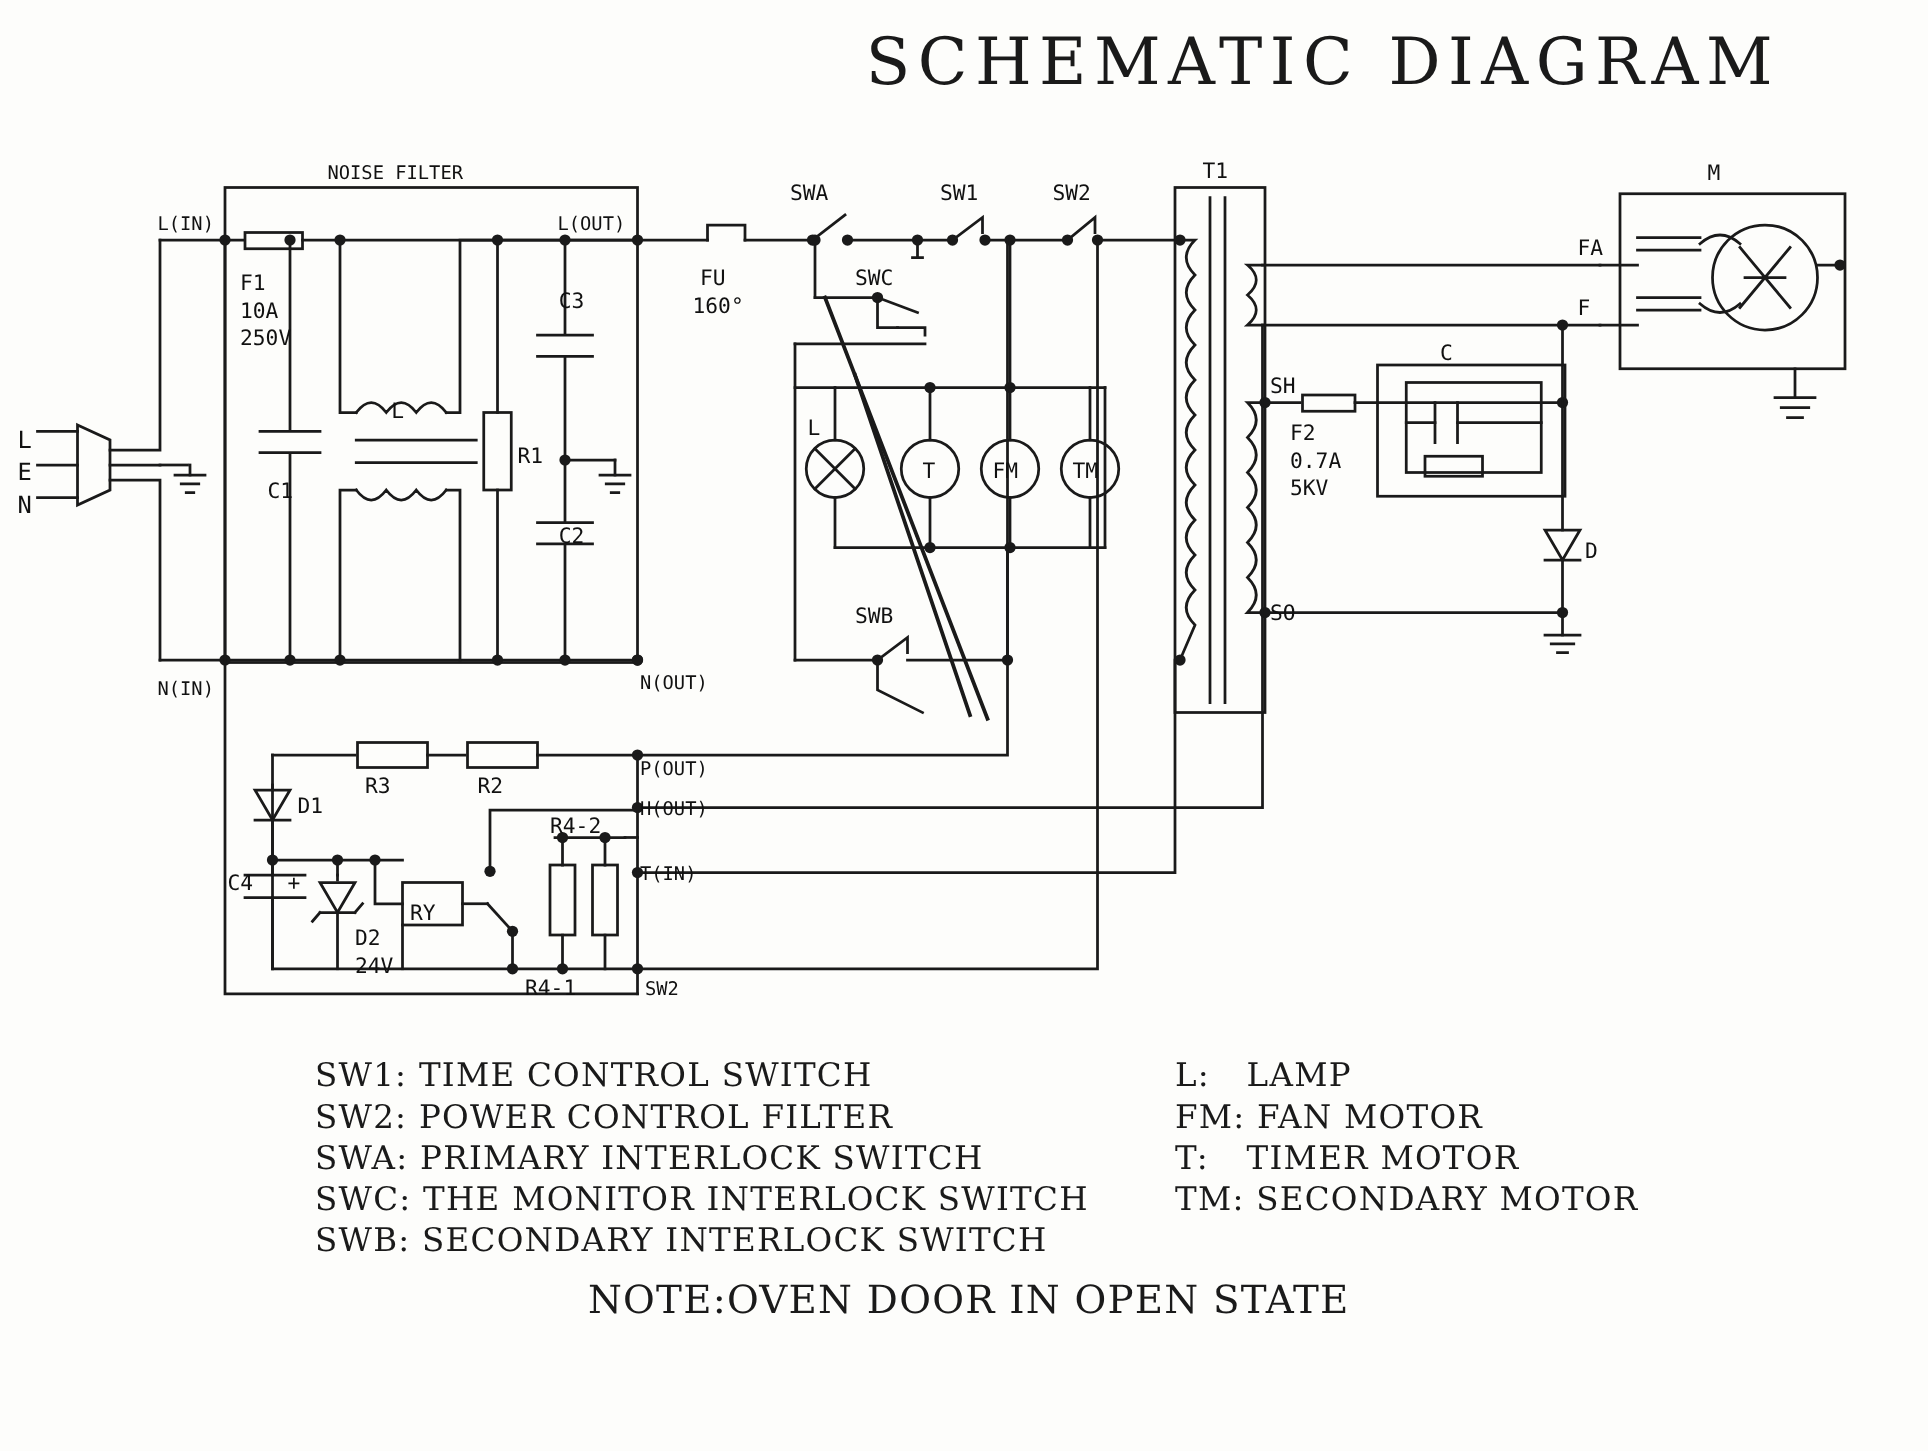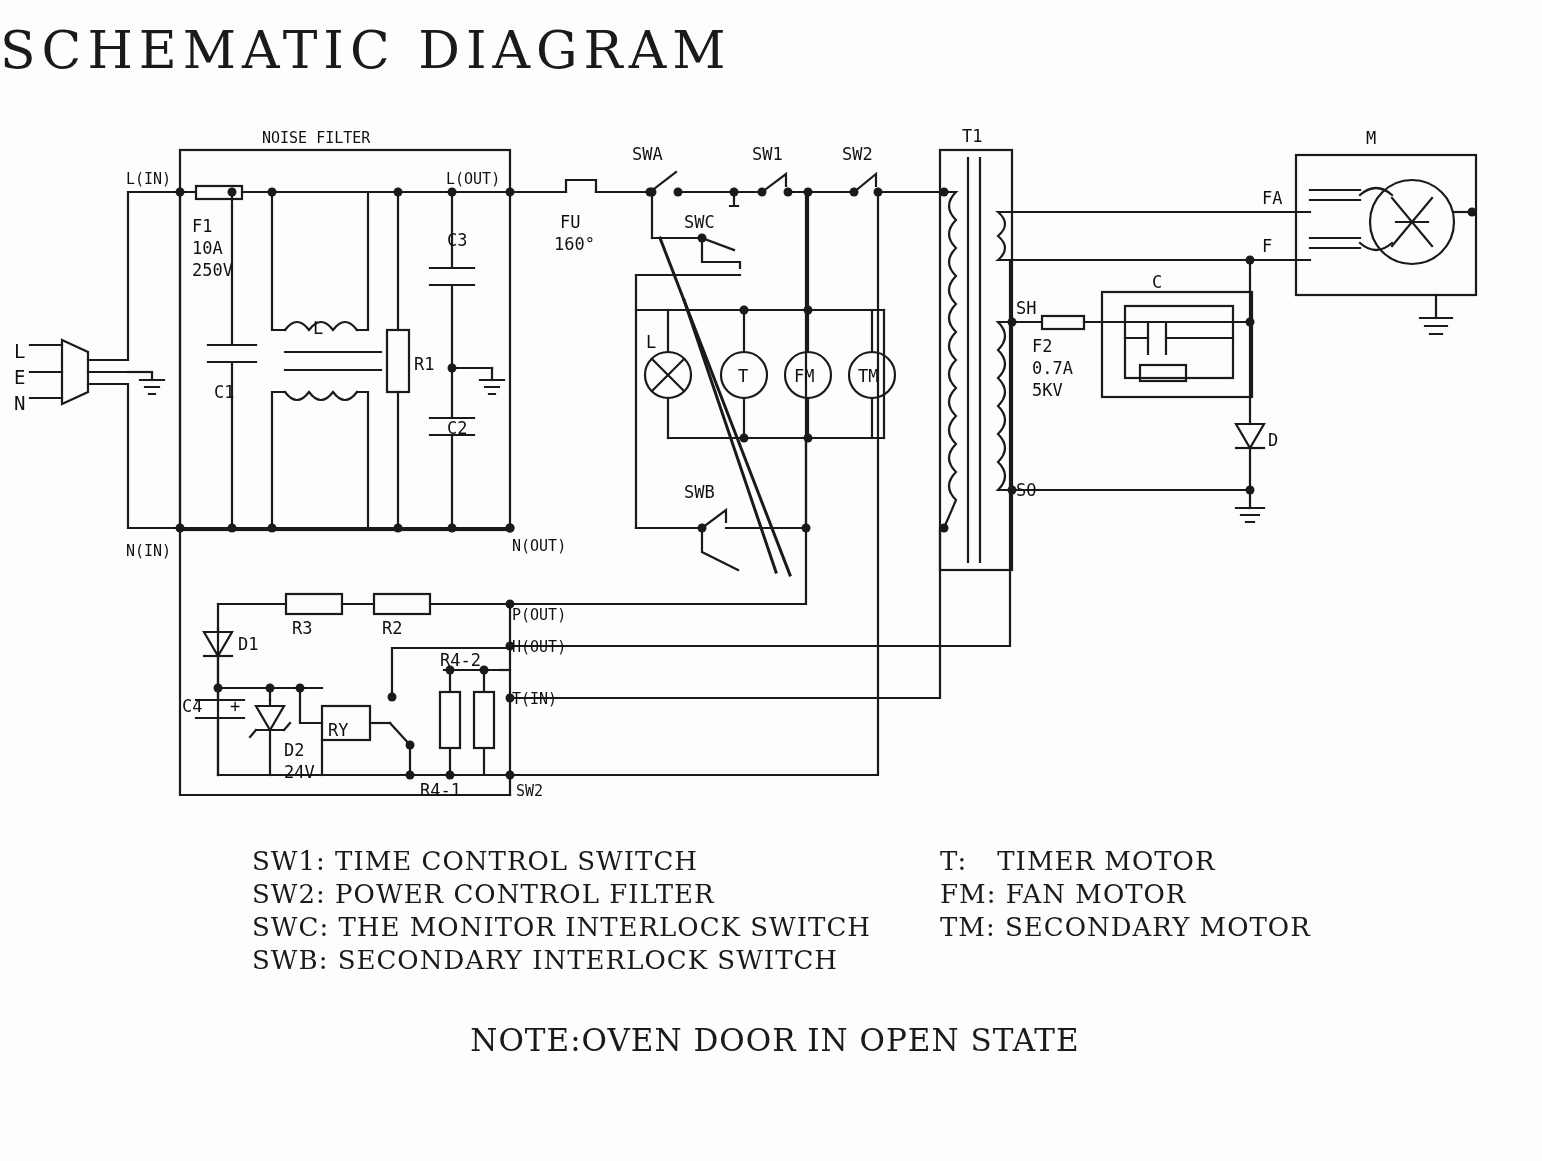--- a/index.html
+++ b/index.html
@@ -14,21 +14,21 @@
     background: #fdfdfb;
     font-family: "DejaVu Serif", serif;
     color: #1a1a1a;
     overflow: hidden;
   }
   #title {
     position: absolute;
     top: 20px;
     left: 0;
     width: 1424px;
-    text-align: left;
+    text-align: right;
     font-size: 52px;
     letter-spacing: 6px;
     font-family: "DejaVu Serif", serif;
   }
   svg#schematic {
     position: absolute;
     top: 0;
     left: 0;
   }
   .lbl {
@@ -399,39 +399,47 @@
   <div class="legend" id="legend-left">
     <span class="legend-row">
       <span class="legend-key">SW1:</span>
       <span>TIME CONTROL SWITCH</span>
     </span>
     <span class="legend-row">
       <span class="legend-key">SW2:</span>
       <span>POWER CONTROL FILTER</span>
     </span>
     <span class="legend-row">
+      <span class="legend-key">SWA:</span>
+      <span>PRIMARY INTERLOCK SWITCH</span>
+    </span>
+    <span class="legend-row">
       <span class="legend-key">SWC:</span>
       <span>THE MONITOR INTERLOCK SWITCH</span>
     </span>
     <span class="legend-row">
       <span class="legend-key">SWB:</span>
       <span>SECONDARY INTERLOCK SWITCH</span>
     </span>
   </div>
 
   <div class="legend" id="legend-right">
     <span class="legend-row">
+      <span class="legend-key">L:</span>
+      <span>LAMP</span>
+    </span>
+    <span class="legend-row">
+      <span class="legend-key">FM:</span>
+      <span>FAN MOTOR</span>
+    </span>
+    <span class="legend-row">
       <span class="legend-key">T:</span>
       <span>TIMER MOTOR</span>
     </span>
     <span class="legend-row">
-      <span class="legend-key">FM:</span>
-      <span>FAN MOTOR</span>
-    </span>
-    <span class="legend-row">
       <span class="legend-key">TM:</span>
       <span>SECONDARY MOTOR</span>
     </span>
   </div>
 
   <div id="note">NOTE:OVEN DOOR IN OPEN STATE</div>
 
 </div>
 
 </body></html>

